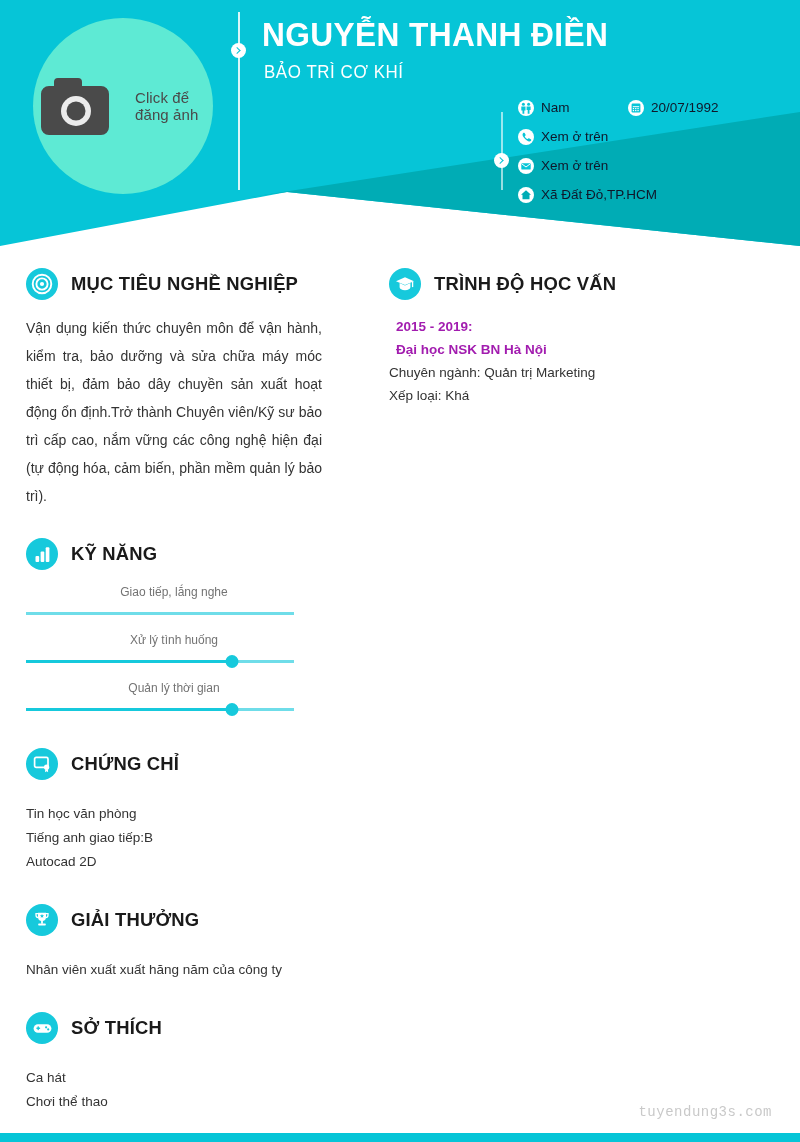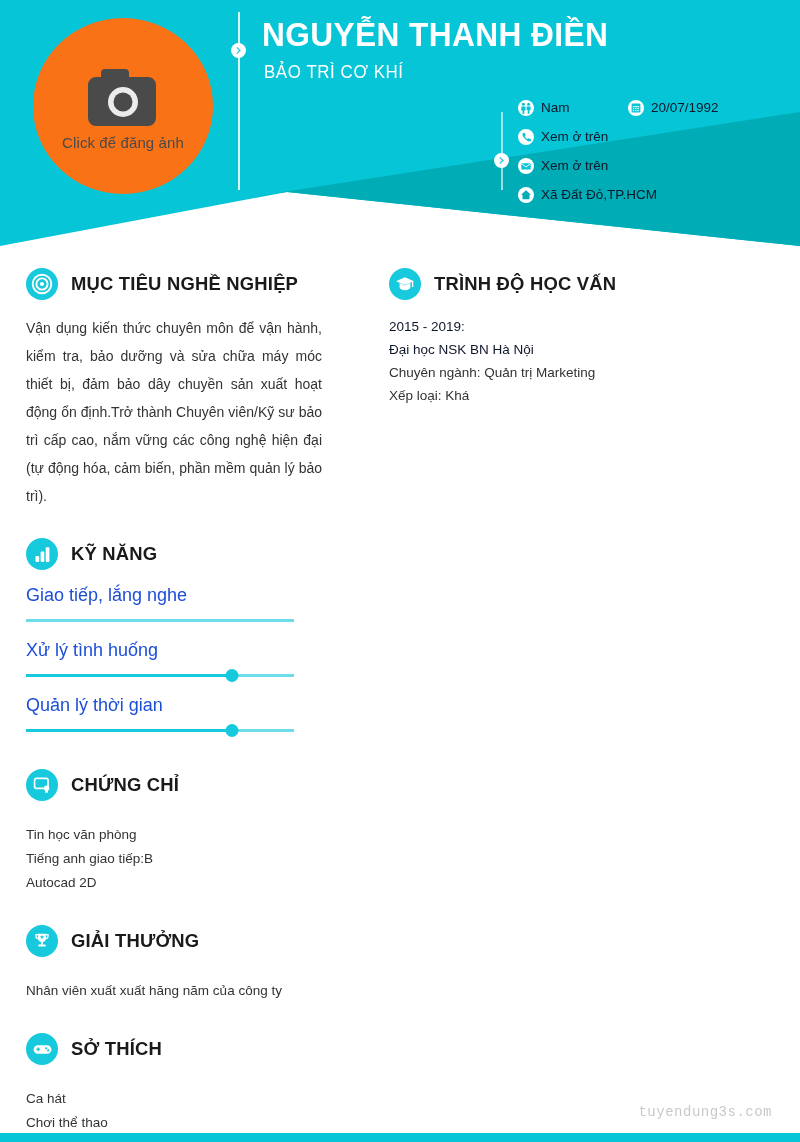--- a/index.html
+++ b/index.html
@@ -38,26 +38,26 @@
     background: #00ACB5;
     clip-path: polygon(800px 112px, 800px 246px, 287px 192px, 250px 197px);
   }
 
   
   .avatar {
     position: absolute;
     left: 33px; top: 18px;
     width: 180px; height: 176px;
     border-radius: 50%;
-    background: #f97316;
-    display: flex;
-    flex-direction: column;
+    background: #5eead4;
+    display: flex;
+    flex-direction: row;
     align-items: center;
     justify-content: center;
-    gap: 2px;
+    gap: 16px;
   }
   .avatar svg { display: block; }
   .avatar-label {
     font-size: 15px;
     color: #4a4a4a;
     letter-spacing: .1px;
   }
 
   
   .hdr-divider {
@@ -189,23 +189,24 @@
     font-size: 14px;
     line-height: 28px;
     color: #333333;
     text-align: justify;
   }
 
   
   .skills { margin-top: 26px; }
   .skill { margin-top: 13px; }
   .skill-name {
-    font-size: 18px;
-    color: #1d4ed8;
+    font-size: 12px;
+    color: #737373;
     margin-bottom: 9px;
+    text-align: center;
   }
   .slider {
     position: relative;
     width: 268px;
     height: 12px;
   }
   .slider-track {
     position: absolute;
     left: 0; top: 4px;
     width: 100%; height: 3px;
@@ -236,21 +237,21 @@
     color: #333333;
   }
 
   
   .edu-body { margin-top: 13px; }
   .edu-line {
     font-size: 13.5px;
     line-height: 23px;
     color: #333333;
   }
-  .edu-line.b { font-weight: normal; color: #0f172a; }
+  .edu-line.b { font-weight: bold; color: #a21caf; margin-left: 7px; }
 
   
   .watermark {
     position: absolute;
     right: 28px; bottom: 22px;
     font-family: "Liberation Mono", monospace;
     font-size: 14px;
     color: #c9c9c9;
     letter-spacing: .5px;
   }

